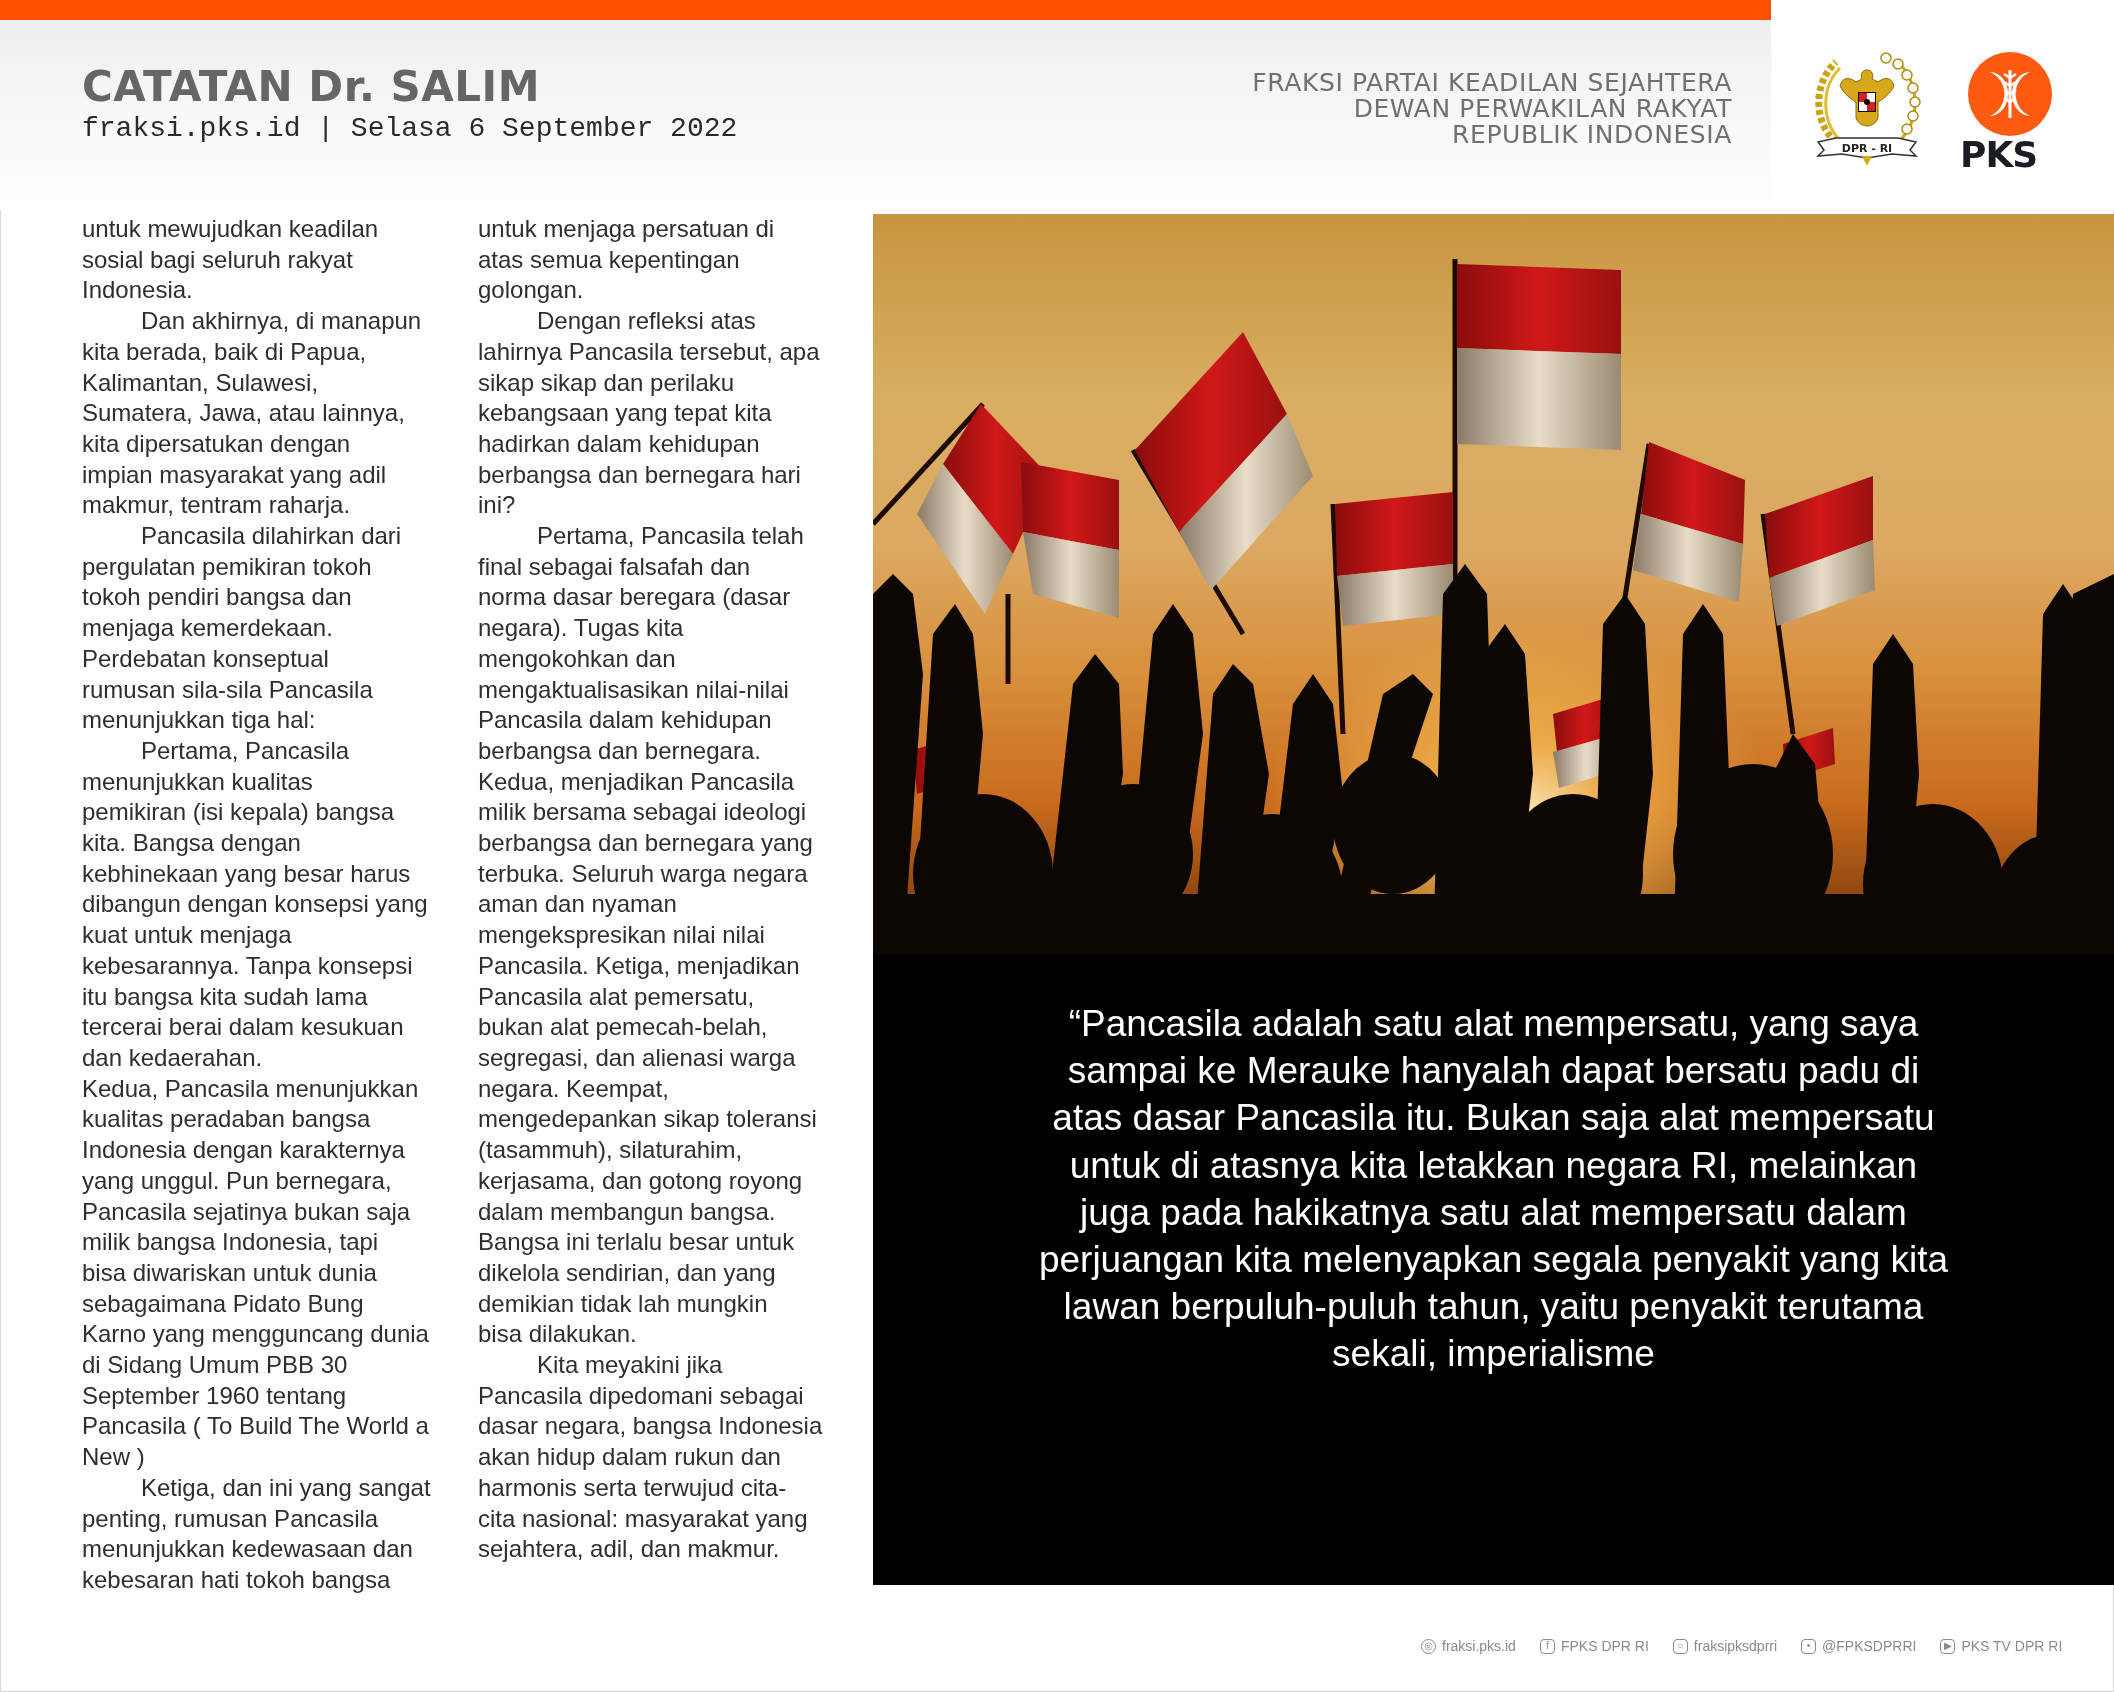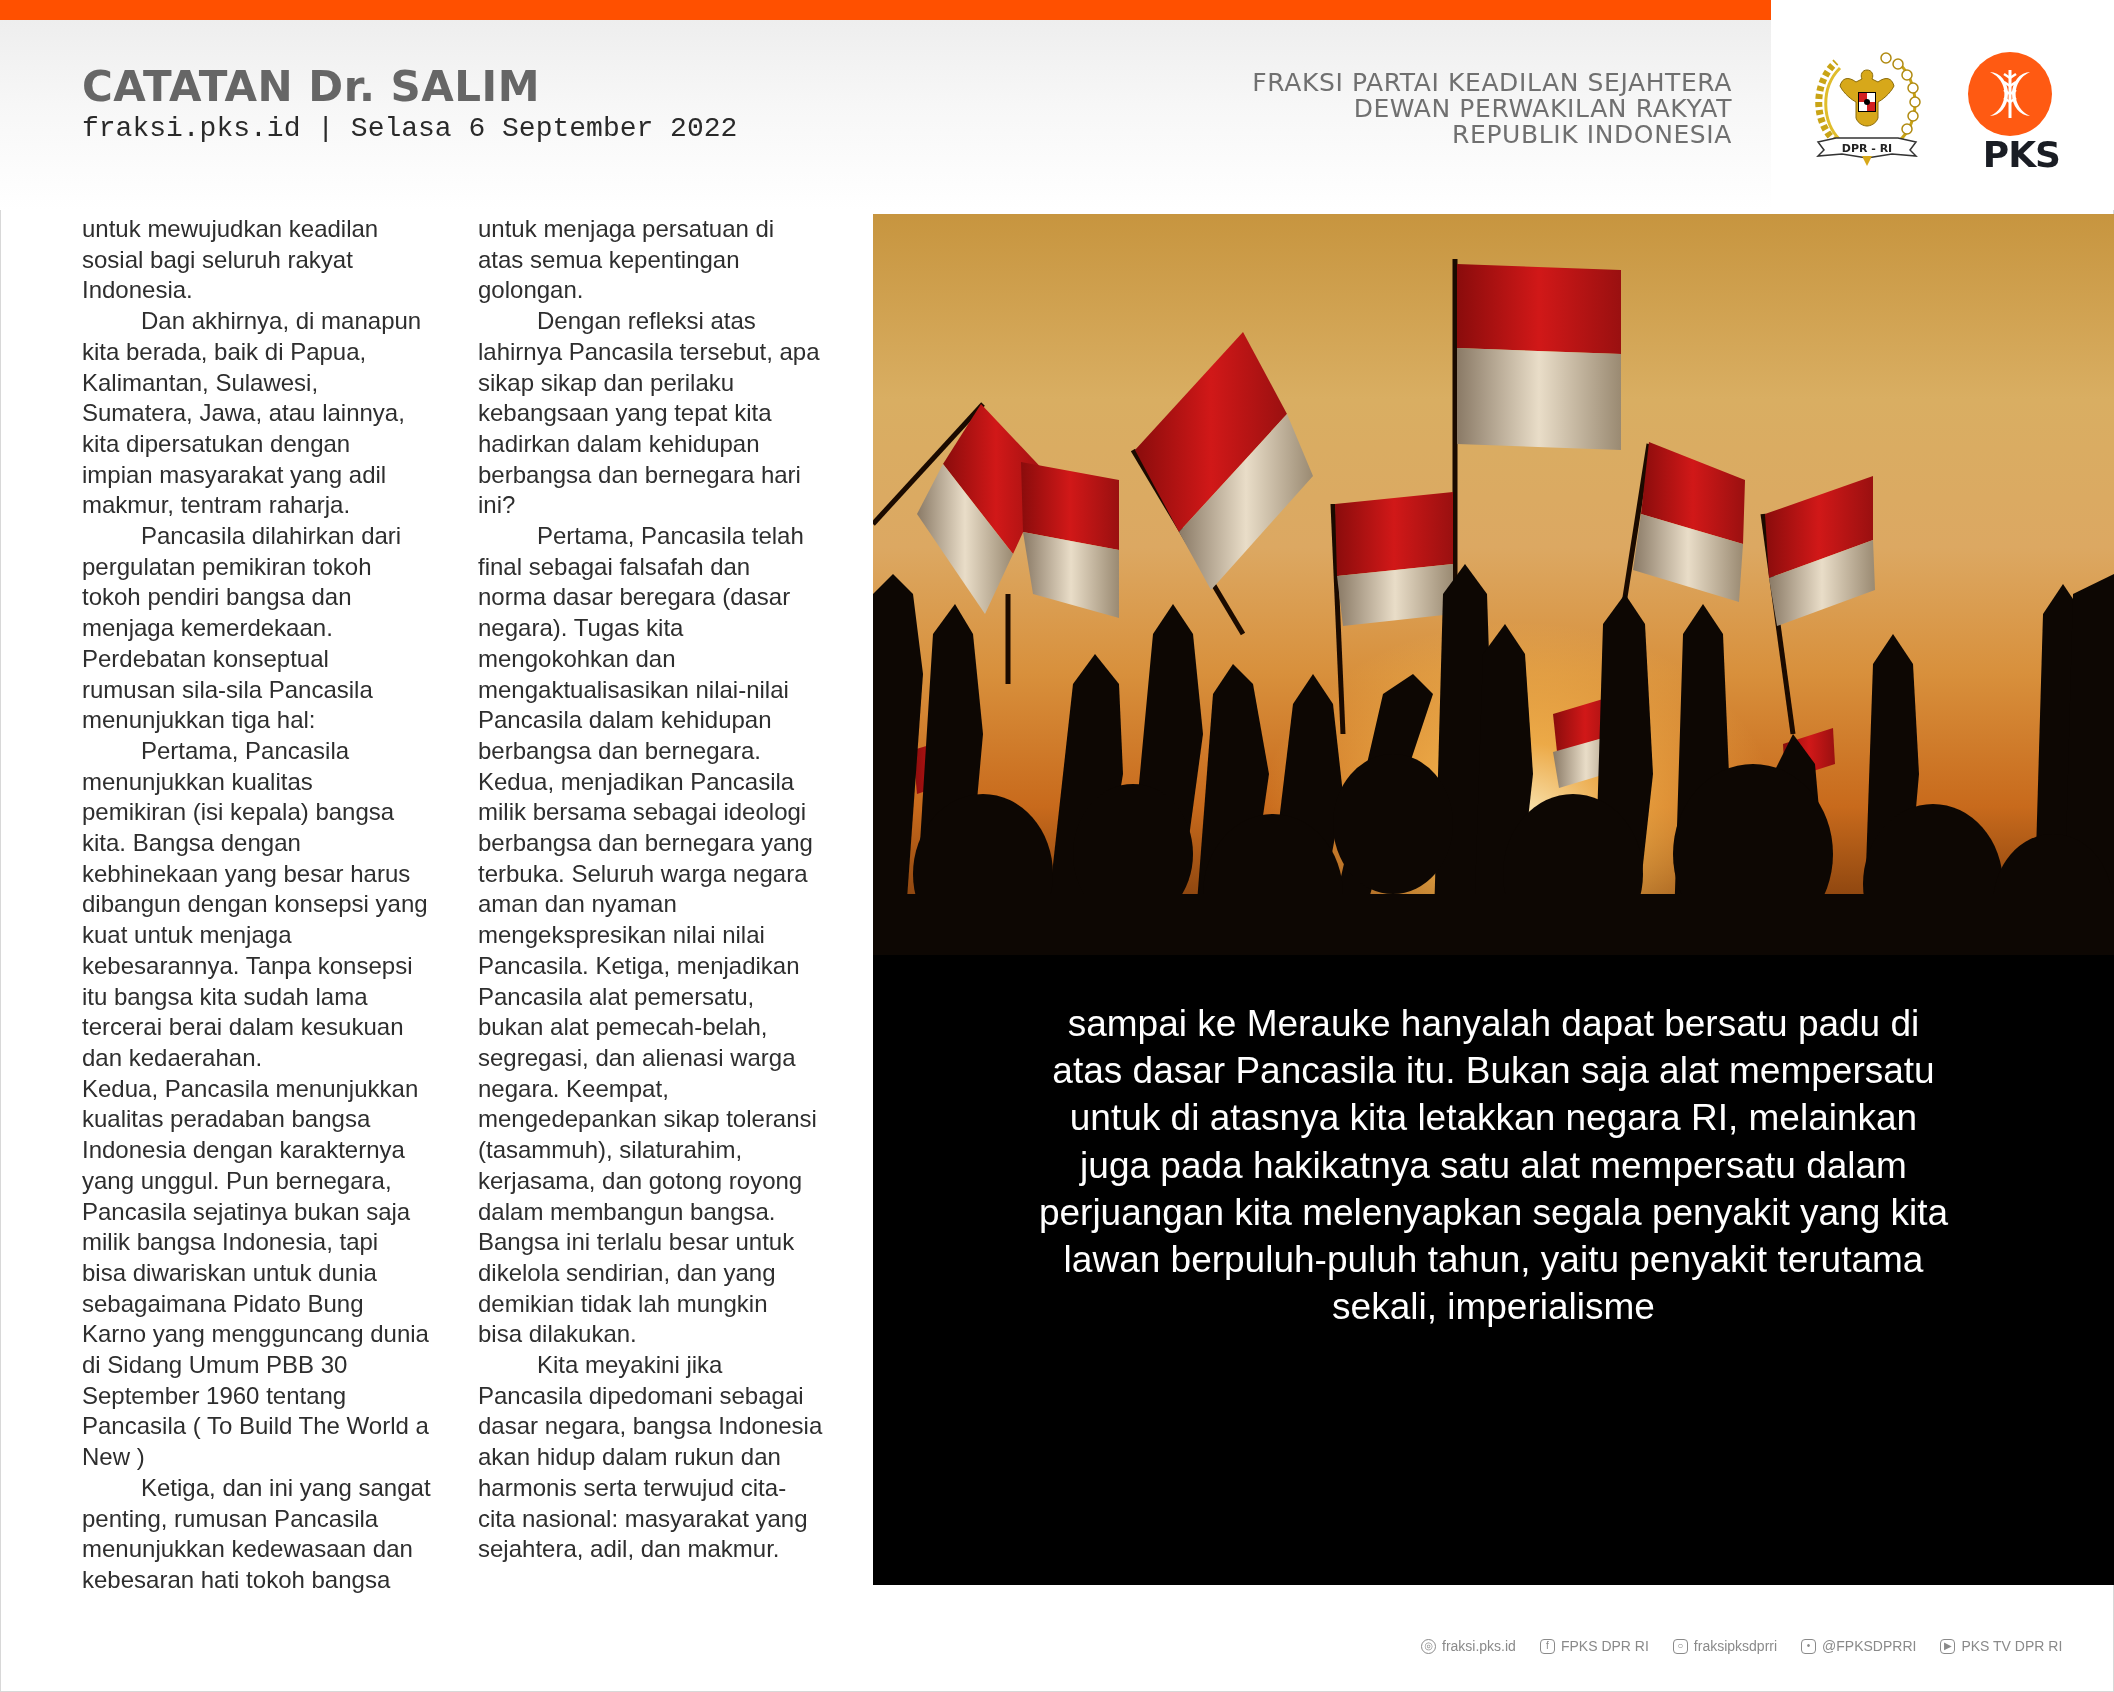--- a/index.html
+++ b/index.html
@@ -40,21 +40,21 @@
     font-size:25px; line-height:26px; color:#707070; letter-spacing:0.6px;
     white-space:nowrap;
   }
   .dpr-logo { position:absolute; left:1806px; top:44px; width:122px; height:126px; }
   .pks-logo { position:absolute; left:1960px; top:52px; width:100px; height:124px; }
   .pks-circle {
     position:absolute; left:8px; top:0; width:84px; height:84px; border-radius:50%;
     background:#ff5a12;
   }
   .pks-text {
-    position:absolute; left:0; top:82px; width:100px; text-align:right;
+    position:absolute; left:0; top:82px; width:100px; text-align:left;
     font-family:"DejaVu Sans", sans-serif; font-weight:bold; font-size:36px;
     color:#1a1d24; letter-spacing:-1px;
   }
 
   .col {
     position:absolute; top:214px;
     font-family:"Liberation Sans", sans-serif;
     font-size:24px; line-height:30.7px; color:#2e2e2e;
   }
   .col-1 { left:82px; width:380px; }
@@ -337,20 +337,21 @@
       <ellipse cx="880" cy="640" rx="80" ry="90"></ellipse>
       <ellipse cx="1060" cy="670" rx="70" ry="80"></ellipse>
       <ellipse cx="1180" cy="690" rx="60" ry="70"></ellipse>
       <rect x="0" y="680" width="1241" height="61"></rect>
     </g>
   </svg>
 </div>
 
 <div class="quote-panel"></div>
 <div class="quote">
+  <span class="line">“Pancasila adalah satu alat mempersatu, yang saya</span>
   <span class="line">sampai ke Merauke hanyalah dapat bersatu padu di</span>
   <span class="line">atas dasar Pancasila itu. Bukan saja alat mempersatu</span>
   <span class="line">untuk di atasnya kita letakkan negara RI, melainkan</span>
   <span class="line">juga pada hakikatnya satu alat mempersatu dalam</span>
   <span class="line">perjuangan kita melenyapkan segala penyakit yang kita</span>
   <span class="line">lawan berpuluh-puluh tahun, yaitu penyakit terutama</span>
   <span class="line">sekali, imperialisme</span>
 </div>
 
 <div class="footer">

